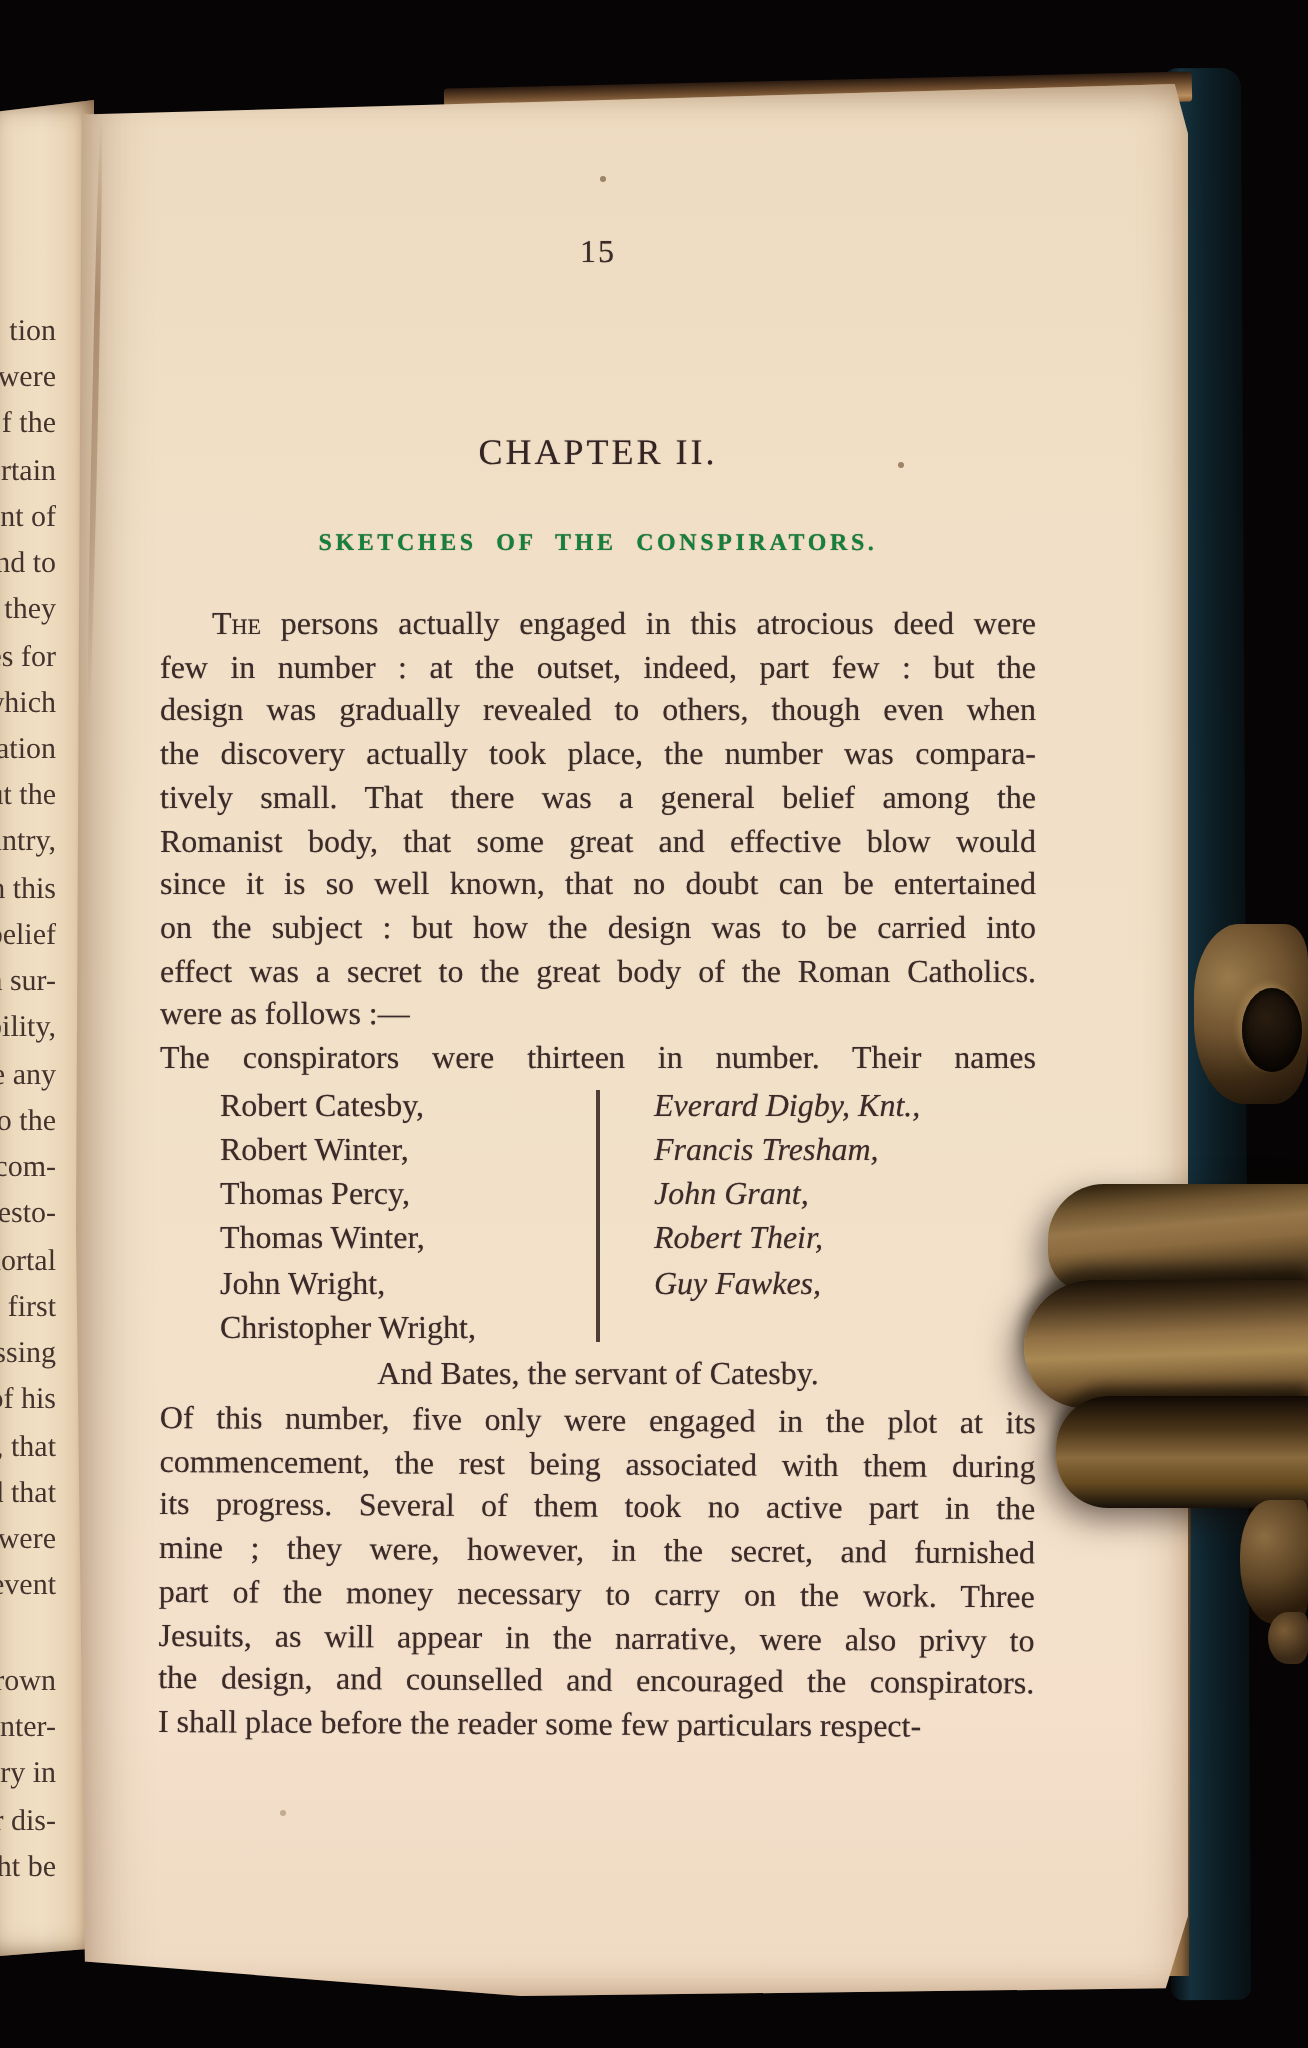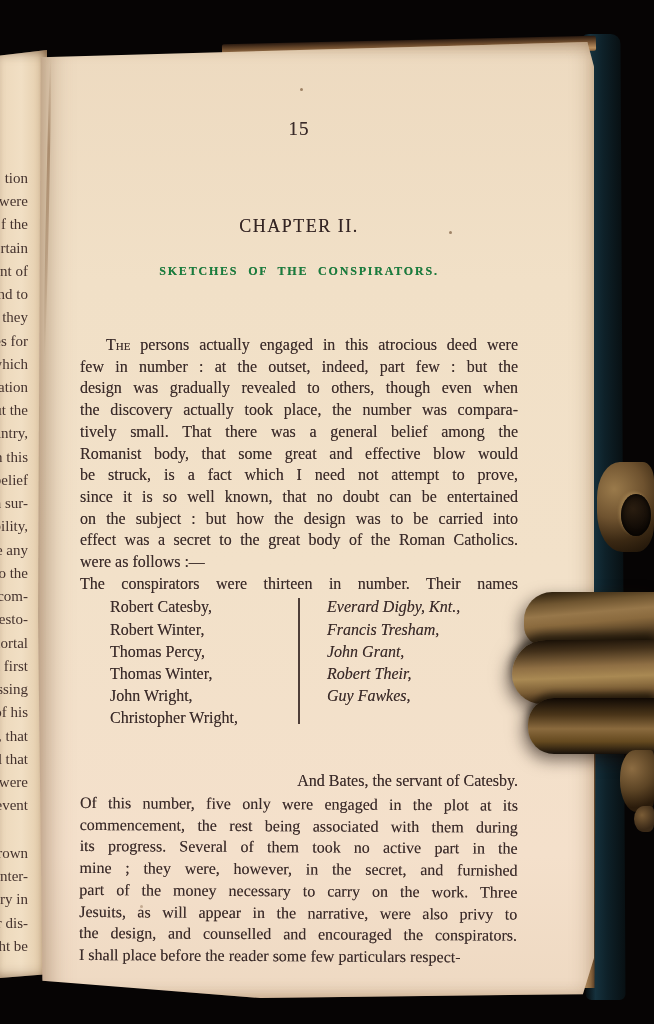--- a/index.html
+++ b/index.html
@@ -16,52 +16,52 @@
   .fore-edge{position:absolute;left:582px;top:736px;width:13px;height:252px;z-index:2;
     background:linear-gradient(90deg,#c09a6c,#8a6740 70%,#5a3f26 100%);transform:rotate(0.2deg);}
 
   
   .left-page{position:absolute;left:0;top:50px;width:47px;height:928px;z-index:3;overflow:hidden;
     background:linear-gradient(90deg,#ecd8bb 0%,#f1dfc4 45%,#e6d0b0 80%,#d8bf9d 100%);
     box-shadow:inset -7px 0 9px -4px rgba(105,70,40,.5),inset 0 10px 12px -8px rgba(90,60,35,.6),
                inset 0 -10px 12px -8px rgba(90,60,35,.5);
     clip-path:polygon(0 0.6%,100% 0,100% 99.6%,0 100%);}
   .frag{position:absolute;right:19px;font-size:15px;line-height:17px;color:#44322d;
-        white-space:nowrap;text-align:right;margin-top:12px;}
+        white-space:nowrap;text-align:right;}
 
   
   .main-page{position:absolute;left:38px;top:42px;width:556px;height:956px;z-index:3;
     background:linear-gradient(180deg,#eddac0 0%,#f1e0c7 25%,#f2e1c9 55%,#f4e0cb 85%,#eed9c2 100%);
     clip-path:polygon(0.5% 1.6%,98.8% 0%,100% 2.6%,100% 95.8%,98% 99.6%,40% 100%,0.8% 98.2%,0 60%);
     box-shadow:inset 22px 0 26px -14px rgba(115,78,45,.5),
                inset -14px 0 20px -10px rgba(140,100,60,.38),
                inset 0 14px 16px -10px rgba(120,85,50,.45),
                inset 0 -12px 16px -10px rgba(150,105,65,.35);}
   .gutter-crease{position:absolute;left:46px;top:58px;width:3px;height:300px;z-index:4;
     background:linear-gradient(180deg,rgba(120,80,45,0) 0%,rgba(120,80,45,.45) 30%,rgba(120,80,45,.25) 70%,rgba(120,80,45,0) 100%);
     border-radius:50%;transform:rotate(1.2deg);}
   .speck{position:absolute;width:3px;height:3px;border-radius:50%;background:#7c5c3e;opacity:.7;z-index:4;}
 
   
   .text-layer{position:absolute;left:80px;top:0;width:438px;z-index:6;color:#3a2b29;
     font-size:16px;text-shadow:0 0 .5px rgba(58,40,40,.55);}
-  .pageno{position:absolute;top:118px;width:100%;text-align:center;font-size:19px;letter-spacing:1px;}
+  .pageno{position:absolute;top:118px;width:100%;text-align:center;font-size:16px;letter-spacing:1px;}
   .chap{position:absolute;top:216px;width:100%;text-align:center;font-size:18px;letter-spacing:1.5px;color:#342524;}
   .sect{position:absolute;top:264px;width:100%;text-align:center;font-size:12px;font-weight:bold;
         letter-spacing:1.8px;word-spacing:5px;color:#15803d;}
   .bodyblock{position:absolute;top:302px;width:438px;line-height:21.7px;}
   .jline{text-align:justify;text-align-last:justify;white-space:normal;}
   .jlast{text-align:left;text-align-last:left;}
-  .indent{padding-left:26px;margin-top:32px;}
+  .indent{padding-left:26px;}
   .lead-sc{font-variant:small-caps;}
   .names{position:relative;height:134px;margin-top:2px;line-height:22.2px;}
   .names-left{position:absolute;left:30px;top:0;}
   .names-right{position:absolute;left:247px;top:0;font-style:italic;}
   .names-divider{position:absolute;left:218px;top:2px;width:2px;height:126px;background:rgba(48,33,30,.85);}
-  .bates{text-align:right;line-height:22px;margin-top:40px;}
+  .bates{text-align:center;line-height:22px;}
   .para2{transform:rotate(0.35deg);transform-origin:0 0;}
 
   
   .clasp-top{position:absolute;left:597px;top:462px;width:57px;height:90px;z-index:7;
     border-radius:40% 20% 30% 45%;
     background:radial-gradient(circle at 30% 30%,#9a7a4b 0%,#6e522f 40%,#3a2813 70%,#191006 100%);}
   .clasp-top-hole{position:absolute;left:24px;top:32px;width:30px;height:42px;border-radius:50%;
     background:radial-gradient(circle at 40% 35%,#2a1d10 0%,#0d0804 70%);
     box-shadow:-2px -2px 3px rgba(185,150,95,.45),inset 0 0 5px #000;}
   .clasp-hand{position:absolute;left:512px;top:590px;width:142px;height:168px;z-index:7;
@@ -139,21 +139,20 @@
     <div class="sect">SKETCHES OF THE CONSPIRATORS.</div>
 
     <div class="bodyblock">
       <div>
         <div class="jline indent"><span class="lead-sc">The</span><span> persons actually engaged in this atrocious deed were</span></div>
         <div class="jline">few in number : at the outset, indeed, part few : but the</div>
         <div class="jline">design was gradually revealed to others, though even when</div>
         <div class="jline">the discovery actually took place, the number was compara-</div>
         <div class="jline">tively small.  That there was a general belief among the</div>
         <div class="jline">Romanist body, that some great and effective blow would</div>
-        <div class="jline">be struck, is a fact which I need not attempt to prove,</div>
         <div class="jline">since it is so well known, that no doubt can be entertained</div>
         <div class="jline">on the subject : but how the design was to be carried into</div>
         <div class="jline">effect was a secret to the great body of the Roman Catholics.</div>
         <div class="jline jlast">were as follows :—</div>
         <div class="jline">The conspirators were thirteen in number.  Their names</div>
       </div>
 
       <div class="names">
         <div class="names-left">
           <div>Robert Catesby,</div>

